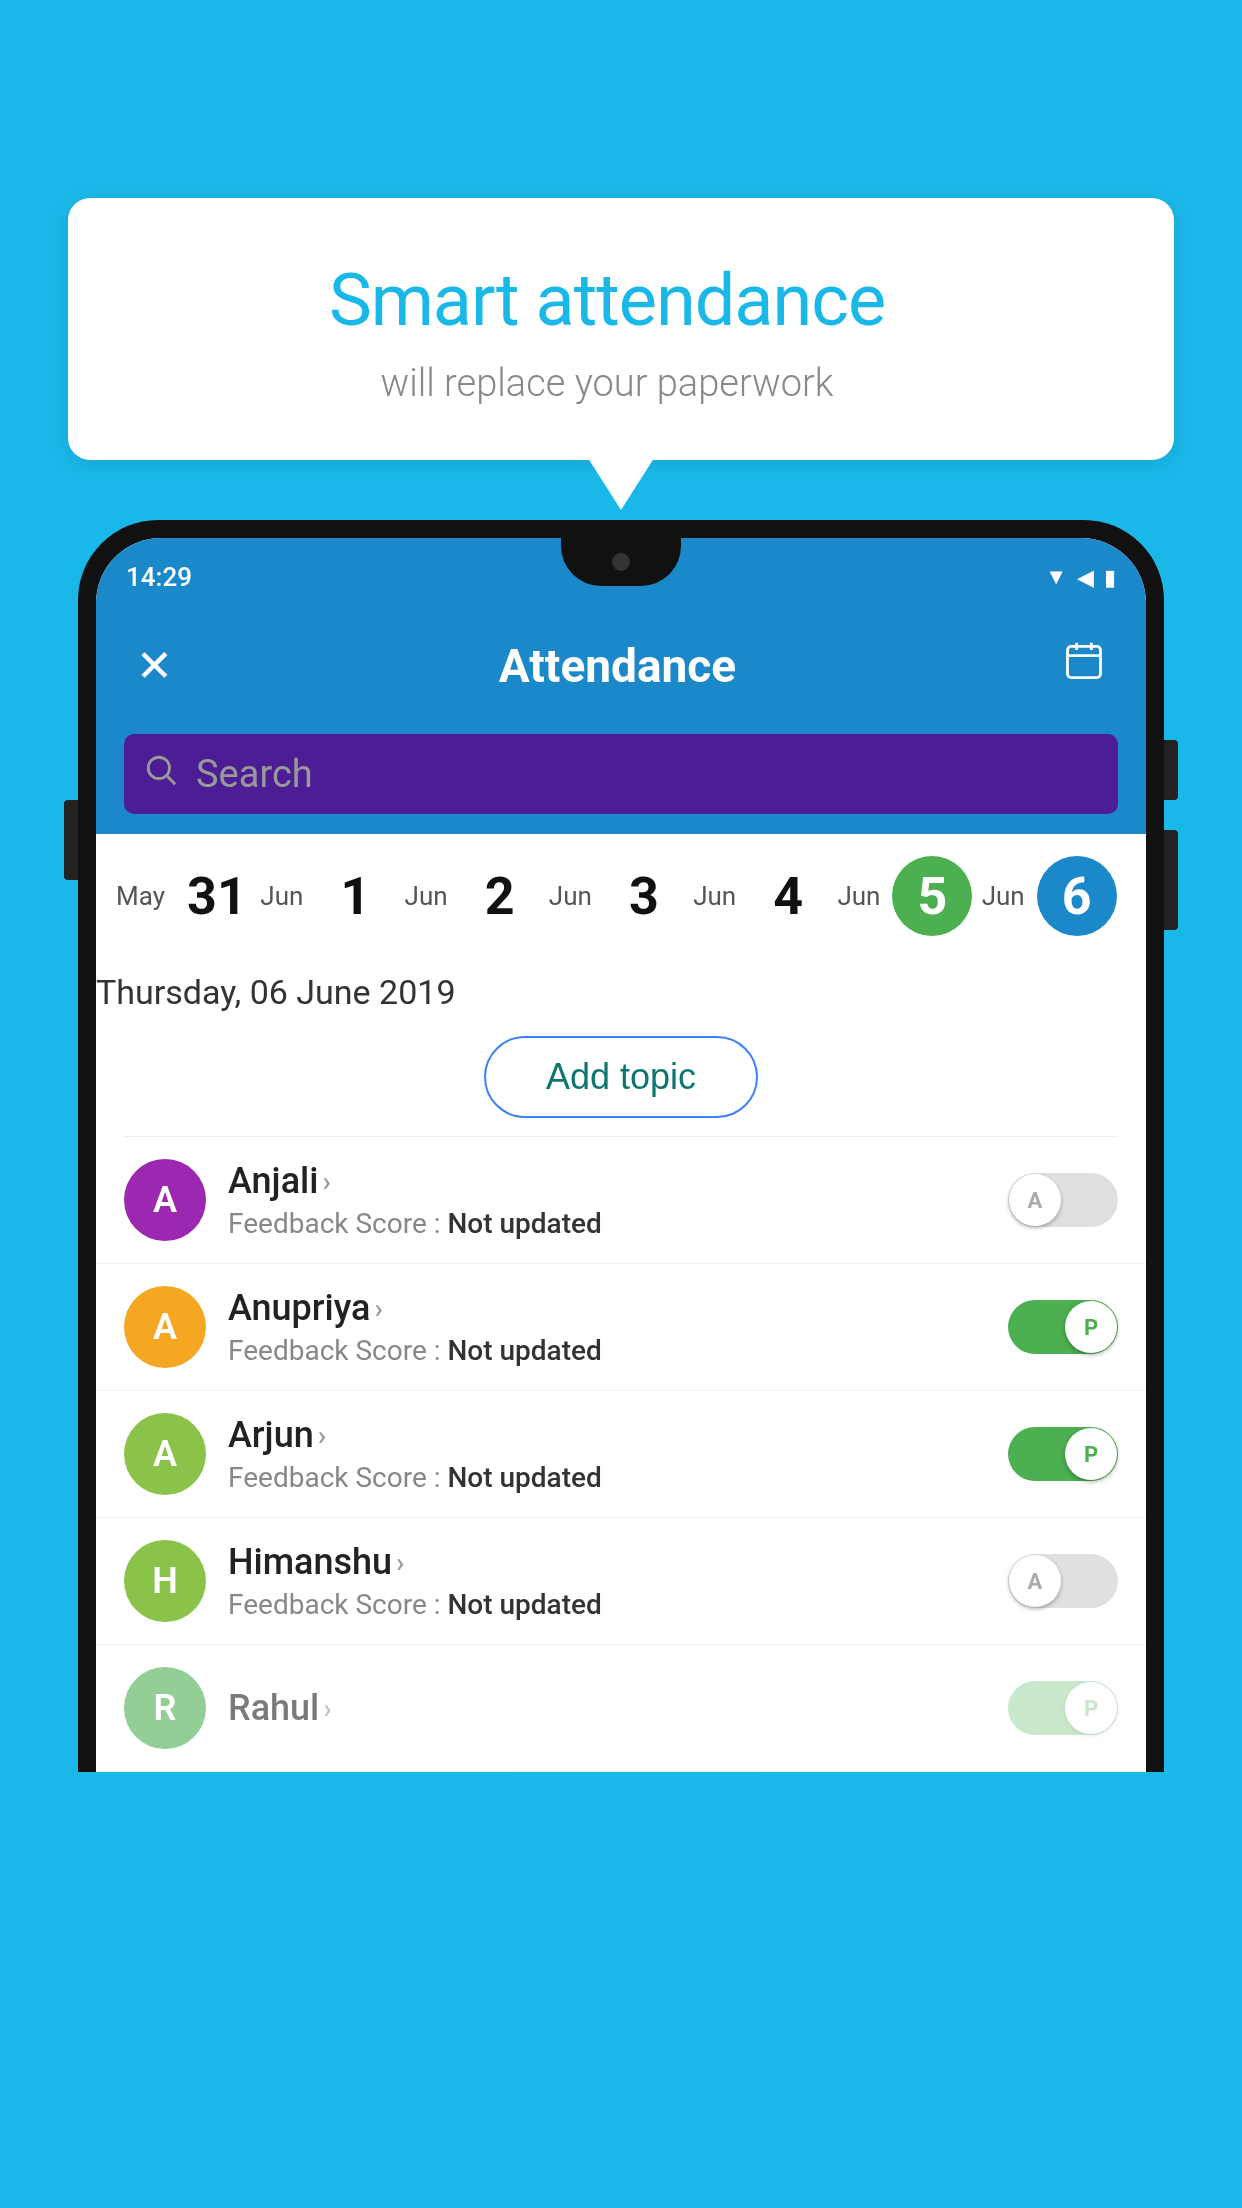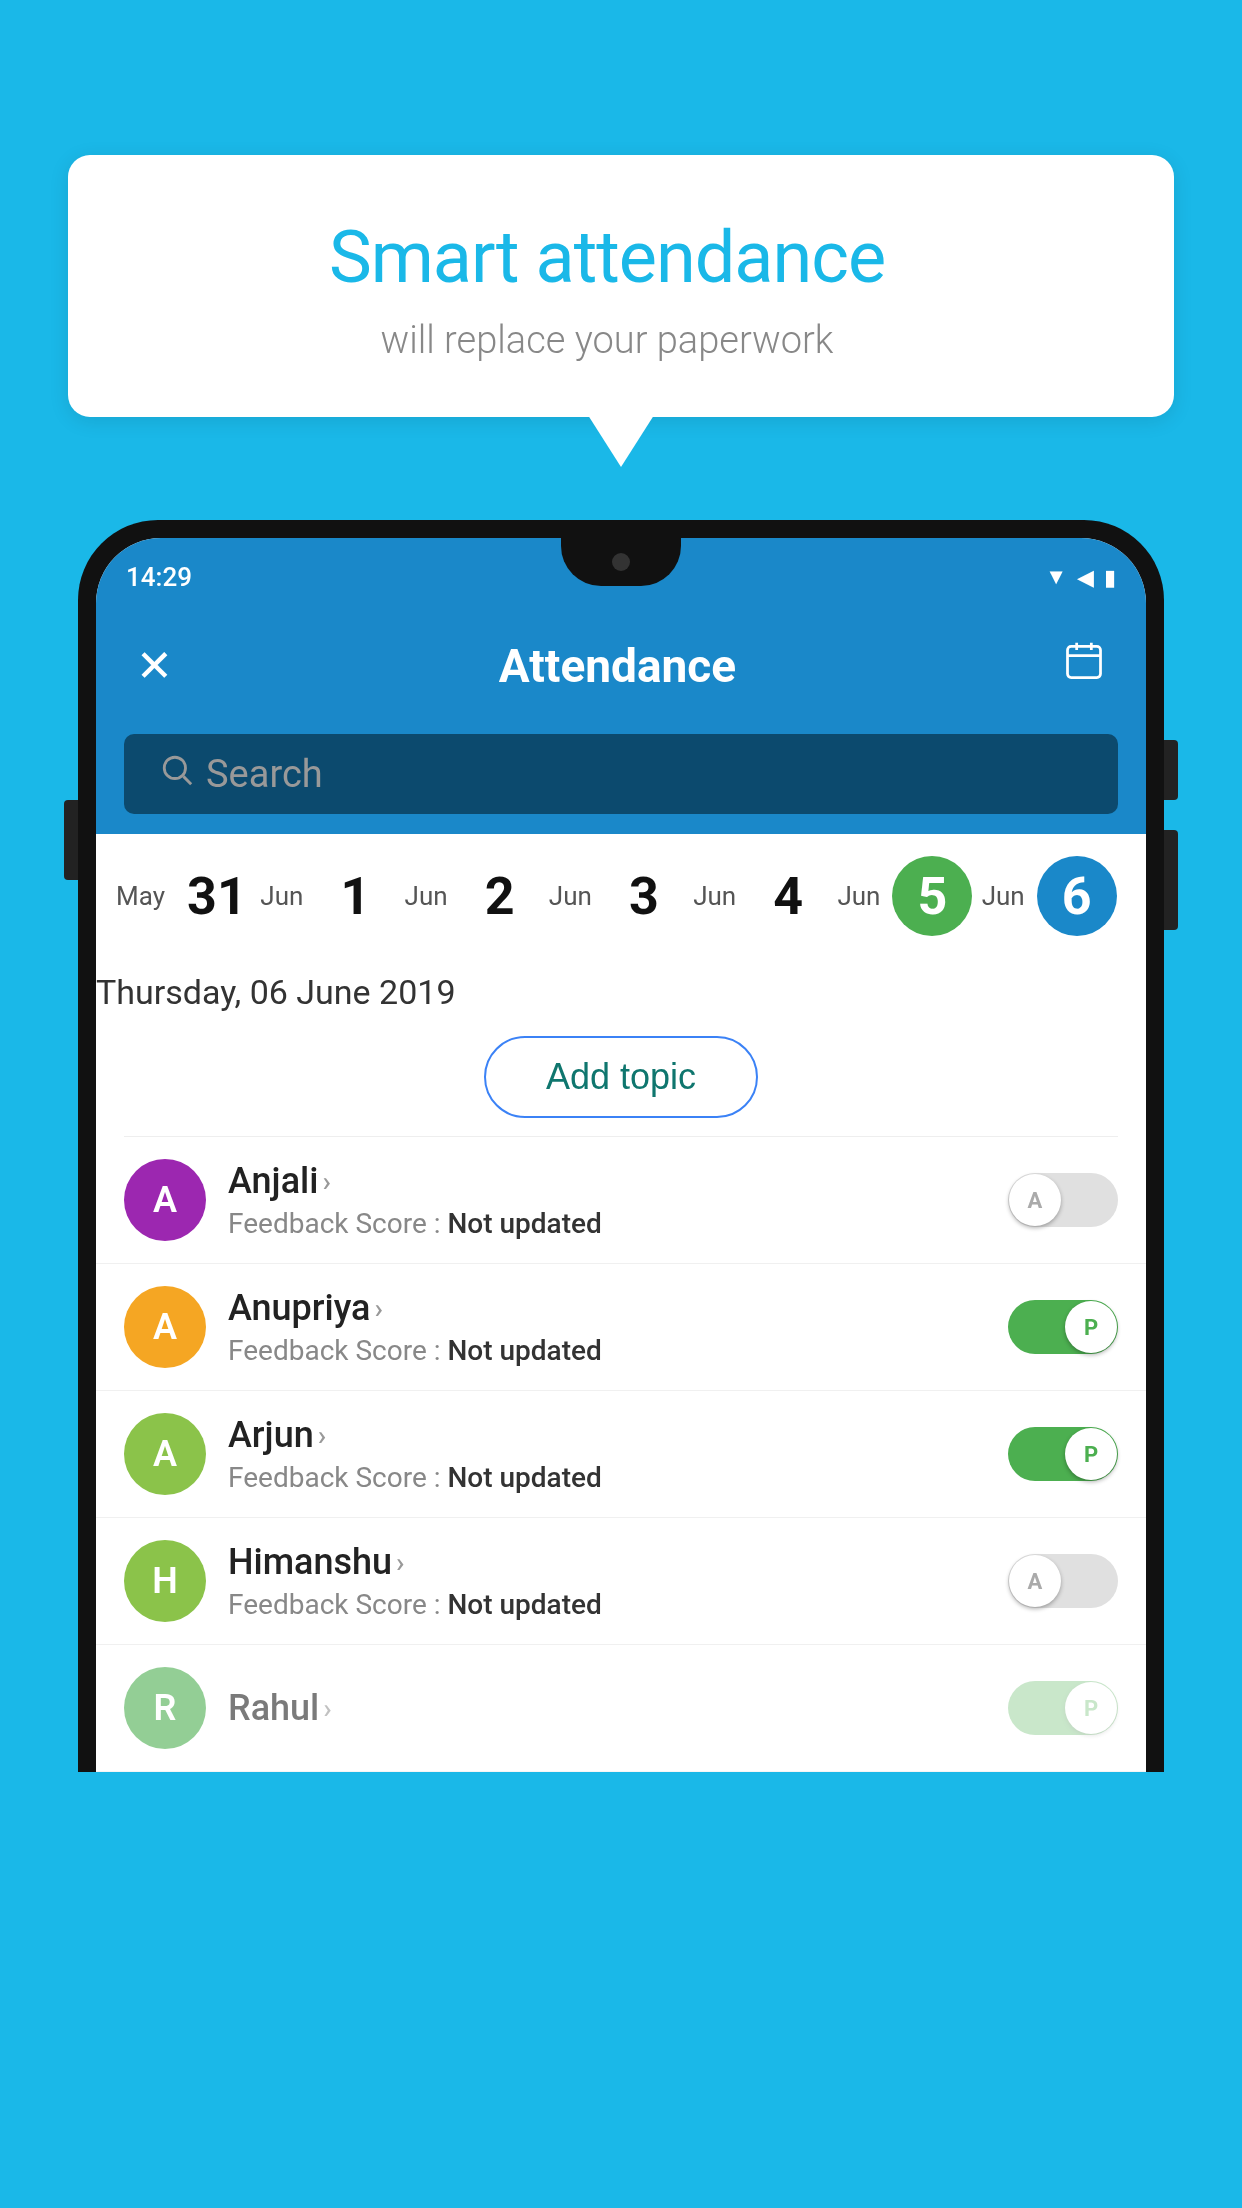--- a/index.html
+++ b/index.html
@@ -21,20 +21,21 @@
       right: 68px;
     }
 
     .speech-bubble {
       background: white;
       border-radius: 22px;
       padding: 60px 60px 55px 32px;
       text-align: center;
       position: relative;
       box-shadow: 0 4px 20px rgba(0,0,0,0.1);
+      margin-top: 43px;
     }
 
     .speech-bubble::after {
       content: '';
       position: absolute;
       bottom: -50px;
       left: 50%;
       transform: translateX(-50%);
       width: 0;
       height: 0;
@@ -151,26 +152,26 @@
       font-size: 40px;
     }
 
     
     .search-container {
       background: #1a88c9;
       padding: 18px 28px 20px 28px;
     }
 
     .search-bar {
-      background: #0c4a6e;
+      background: #4c1d95;
       border-radius: 10px;
       display: flex;
       align-items: center;
-      padding: 18px 36px;
-      gap: 12px;
+      padding: 18px 20px;
+      gap: 18px;
     }
 
     .search-icon-el {
       color: #888;
       font-size: 34px;
     }
 
     .search-text {
       color: #999;
       font-size: 38px;

